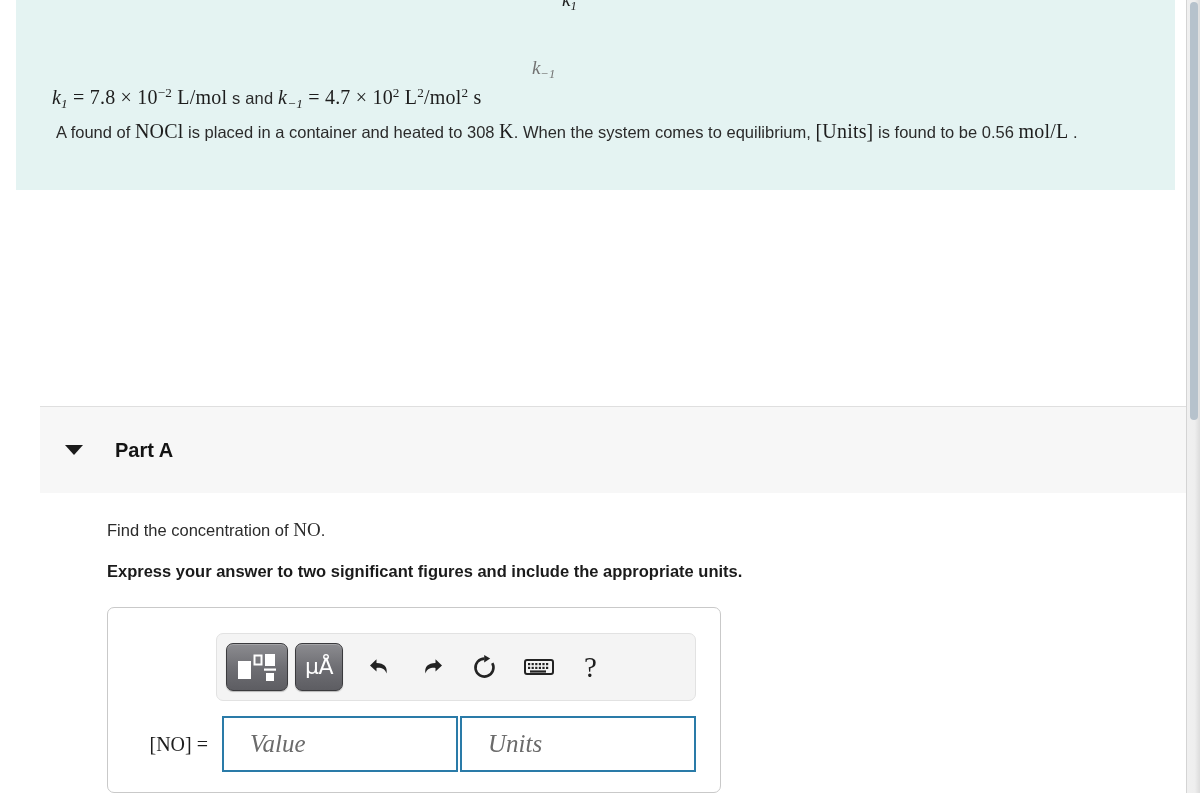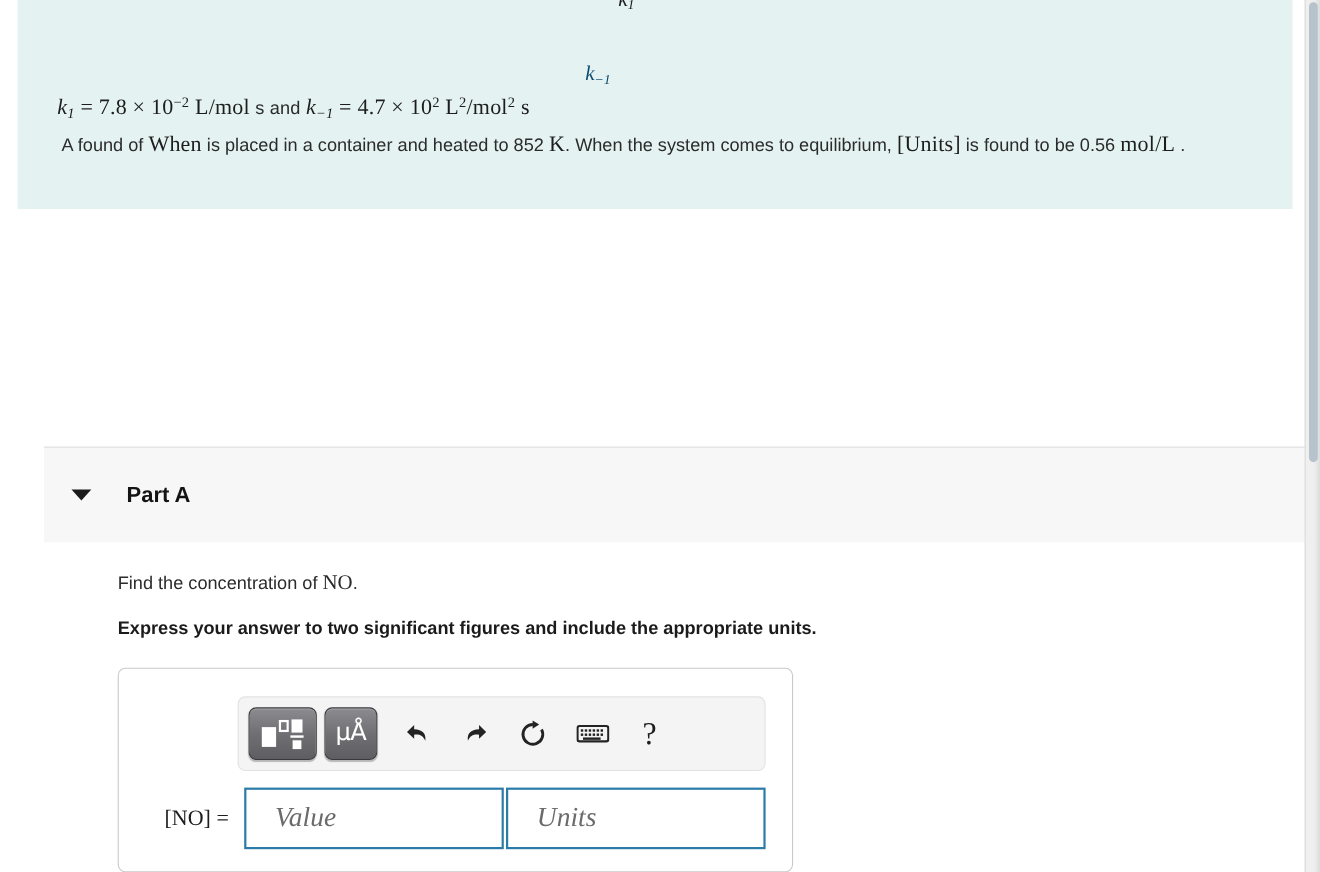--- a/index.html
+++ b/index.html
@@ -99,21 +99,21 @@
     color: #1d1d1d;
   }
   
   #kminus1-label {
     position: absolute;
     left: 516px;
     top: 57px;
     font-family: "Liberation Serif", serif;
     font-style: italic;
     font-size: 19px;
-    color: #0c4a6e;
+    color: #737373;
   }
 
   
   #rate-row {
     position: absolute;
     left: 36px;
     top: 86px;
     white-space: nowrap;
     line-height: 1;
   }
@@ -300,21 +300,21 @@
 
     <div id="kminus1-label">
       <span class="it">k</span><span class="sub it">−1</span>
     </div>
 
     <div id="rate-row">
       <span class="serif-math"><span class="it">k</span><span class="sub it">1</span> = 7.8 × 10<span class="sup">−2</span> L/mol<span class="sans-txt">&nbsp;s&nbsp;and&nbsp;</span><span class="it">k</span><span class="sub it">−1</span> = 4.7 × 10<span class="sup">2</span> L<span class="sup">2</span>/mol<span class="sup">2</span> s</span>
     </div>
 
     <div id="para-row">
-      <span>A found of </span><span class="serif-math">When</span><span> is placed in a container and heated to 852 </span><span class="serif-math">K</span><span>. When the system comes to equilibrium, </span><span class="serif-math">[Units]</span><span> is found to be 0.56 </span><span class="serif-math">mol/L</span><span> .</span>
+      <span>A found of </span><span class="serif-math">NOCl</span><span> is placed in a container and heated to 308 </span><span class="serif-math">K</span><span>. When the system comes to equilibrium, </span><span class="serif-math">[Units]</span><span> is found to be 0.56 </span><span class="serif-math">mol/L</span><span> .</span>
     </div>
   </div>
 
   <div id="part-section">
     <div id="part-header">
       <div id="part-caret"></div>
       <div id="part-title">Part A</div>
     </div>
   </div>
 

